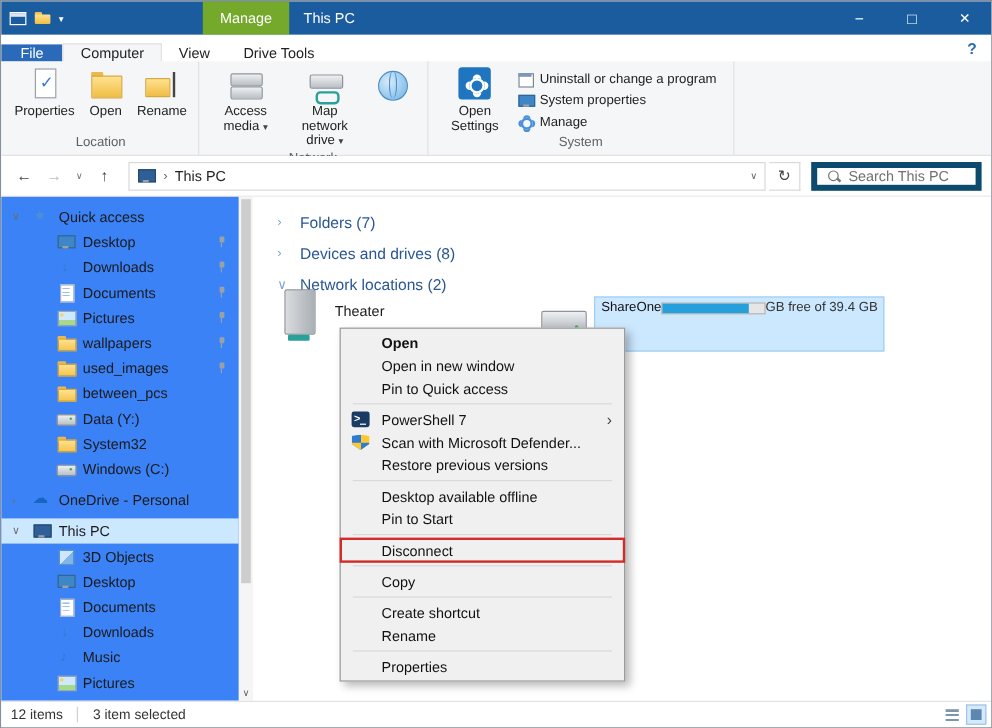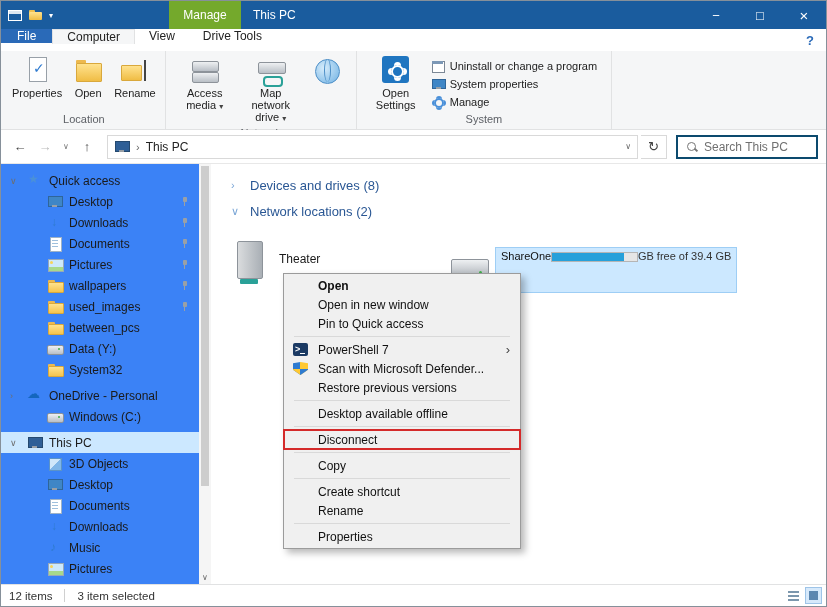--- a/index.html
+++ b/index.html
@@ -15,21 +15,21 @@
   [data-name="qat-folder-icon"]::before{content:"";position:absolute;left:0;top:0;width:6px;height:3px;background:#f2c14e;border-radius:1px}
   [data-name="qat-folder-icon"]::after{content:"";position:absolute;left:0;top:2px;width:13px;height:8px;background:linear-gradient(#ffe28e,#f0bd45);border-radius:1px}
   [data-name="qat-customize-chevron-icon"]{font-size:8px;color:#fff}
   .manage-tab{position:absolute;left:168px;top:0;width:72px;height:28px;background:#74a92c;color:#fff;font-size:12px;display:flex;align-items:center;justify-content:center}
   .tb-title{position:absolute;left:252px;top:0;height:28px;display:flex;align-items:center;font-size:12px;color:#fff}
   .tb-controls{position:absolute;right:0;top:0;height:28px;display:flex}
   .tbc{width:44px;height:100%;display:flex;align-items:center;justify-content:center;font-size:13px;color:#fff}
   .tbc.close{font-size:15px}
 
   
-  .tabrow{height:22px;flex:none;display:flex;align-items:flex-start;background:#fff;position:relative}
+  .tabrow{height:22px;flex:none;display:flex;align-items:flex-end;background:#fff;position:relative}
   .tab{padding:0 14px;display:flex;align-items:center;font-size:12px;color:#222}
   .tab.file{background:#2a6ab8;color:#fff;padding:0 16px}
   .tab.active{background:#f5f6f7;border:1px solid #e1e2e3;border-bottom:none}
   [data-name="help-icon"]{margin-left:auto;margin-right:12px;align-self:center;color:#2a6ab8;font-weight:bold;font-size:13px}
 
   
   .ribbon{height:79px;flex:none;background:#f5f6f7;border-bottom:1px solid #e1e2e3;display:flex;padding-left:2px}
   .rgroup{display:flex;flex-direction:column;border-right:1px solid #e1e2e3;padding:0 2px}
   .rbtns{flex:1;display:flex;align-items:stretch;padding:3px 4px 0}
   .bigbtn{min-width:46px;max-width:66px;display:flex;flex-direction:column;align-items:center;padding:1px 3px 0;font-size:11px;line-height:12px;text-align:center;color:#222}
@@ -62,21 +62,21 @@
 
   
   .addressbar{height:34px;flex:none;background:#fff;display:flex;align-items:center;padding:0 8px;gap:3px;border-bottom:1px solid #e8e8e8}
   .nav{width:22px;text-align:center;color:#444;font-size:13px;flex:none}
   .nav.disabled{color:#bcbcbc}
   .nav.small{width:14px;font-size:8px;color:#777}
   .addressbox{flex:1;height:24px;border:1px solid #d9d9d9;display:flex;align-items:center;padding:0 6px;gap:6px;background:#fff;font-size:12px;color:#222;margin-left:6px}
   .crumb-chev{color:#666;font-size:11px}
   .addr-chev{margin-left:auto;font-size:8px;color:#666}
   .refreshbox{width:26px;height:24px;border:1px solid #d9d9d9;border-left:none;display:flex;align-items:center;justify-content:center;color:#444;font-size:13px;flex:none}
-  .searchbox{width:142px;height:24px;border:2px solid #0c4a6e;display:flex;align-items:center;padding:0 8px;gap:6px;flex:none;margin-left:6px}
+  .searchbox{width:142px;height:24px;border:5px solid #0c4a6e;display:flex;align-items:center;padding:0 8px;gap:6px;flex:none;margin-left:6px}
   .searchbox input{border:none;outline:none;width:100%;font-size:12px;font-family:inherit;color:#333;background:transparent}
   .searchbox input::placeholder{color:#707070}
   [data-name="search-icon"]{width:12px;height:12px;position:relative;flex:none}
   [data-name="search-icon"]::before{content:"";position:absolute;left:1px;top:1px;width:7px;height:7px;border:1.5px solid #767676;border-radius:50%}
   [data-name="search-icon"]::after{content:"";position:absolute;left:8px;top:8px;width:4px;height:2px;background:#767676;transform:rotate(45deg)}
 
   
   .main{flex:1;display:flex;min-height:0}
   .sidebar{width:198px;flex:none;padding-top:6px;overflow:hidden;background:#3b82f6}
   .side-item{height:21px;display:flex;align-items:center;position:relative;padding-left:26px;font-size:12px;color:#1a1a1a;white-space:nowrap}
@@ -324,32 +324,32 @@
           <span class="icon-slot" data-name="drive-icon"></span>
           <span data-name="sidebar-item-label">Data (Y:)</span>
 
         </div>
         <div class="side-item indent-1" data-name="sidebar-item">
           <span class="chev glyph" data-name="expand-chevron-icon"></span>
           <span class="icon-slot" data-name="folder-icon"></span>
           <span data-name="sidebar-item-label">System32</span>
 
         </div>
+        <div class="side-item indent-1" data-name="sidebar-item">
+          <span class="chev glyph" data-name="expand-chevron-icon"></span>
+          <span class="icon-slot" data-name="drive-icon"></span>
+          <span data-name="sidebar-item-label">Windows (C:)</span>
+
+        </div>
         <div class="side-item gap" data-name="sidebar-item">
           <span class="chev glyph" data-name="expand-chevron-icon" data-glyph="›"></span>
           <span class="icon-slot" data-name="onedrive-icon"></span>
           <span data-name="sidebar-item-label">OneDrive - Personal</span>
 
         </div>
-        <div class="side-item indent-1" data-name="sidebar-item">
-          <span class="chev glyph" data-name="expand-chevron-icon"></span>
-          <span class="icon-slot" data-name="drive-icon"></span>
-          <span data-name="sidebar-item-label">Windows (C:)</span>
-
-        </div>
         <div class="side-item selected gap" data-name="sidebar-item">
           <span class="chev glyph" data-name="expand-chevron-icon" data-glyph="∨"></span>
           <span class="icon-slot" data-name="computer-icon"></span>
           <span data-name="sidebar-item-label">This PC</span>
 
         </div>
         <div class="side-item indent-1" data-name="sidebar-item">
           <span class="chev glyph" data-name="expand-chevron-icon"></span>
           <span class="icon-slot" data-name="3d-icon"></span>
           <span data-name="sidebar-item-label">3D Objects</span>
@@ -389,20 +389,24 @@
 
     <div class="vscroll" data-name="sidebar-scrollbar">
       <div class="thumb" data-name="scrollbar-thumb"></div>
       <div class="sarrow" data-name="scroll-down-icon">∨</div>
     </div>
 
     <div class="content" data-name="content-pane">
 
       <div data-name="group-headers">
 
+      <div class="group-header" data-name="group-header">
+            <span class="gchev glyph" data-name="group-chevron-icon" data-glyph="›"></span>
+            <span data-name="group-title">Folders (7)</span>
+          </div>
           <div class="group-header" data-name="group-header">
             <span class="gchev glyph" data-name="group-chevron-icon" data-glyph="›"></span>
             <span data-name="group-title">Devices and drives (8)</span>
           </div>
           <div class="group-header" data-name="group-header">
             <span class="gchev glyph" data-name="group-chevron-icon" data-glyph="∨"></span>
             <span data-name="group-title">Network locations (2)</span>
           </div>
         </div>
 
@@ -452,20 +456,25 @@
           </div>
           <div class="menu-item" data-name="menu-item">
             <span class="icon-slot" data-name="menu-item-icon"></span>
             <span data-name="menu-item-label">Restore previous versions</span>
 
           </div>
           <div class="menu-sep" data-name="menu-separator"></div>
           <div class="menu-item" data-name="menu-item">
             <span class="icon-slot" data-name="menu-item-icon"></span>
             <span data-name="menu-item-label">Desktop available offline</span>
+
+          </div>
+          <div class="menu-item" data-name="menu-item">
+            <span class="icon-slot" data-name="menu-item-icon"></span>
+            <span data-name="menu-item-label">Pin to Start</span>
 
           </div>
           <div class="menu-sep" data-name="menu-separator"></div>
           <div class="menu-item highlighted" data-name="menu-item">
             <span class="icon-slot" data-name="menu-item-icon"></span>
             <span data-name="menu-item-label">Disconnect</span>
 
           </div>
           <div class="menu-sep" data-name="menu-separator"></div>
           <div class="menu-item" data-name="menu-item">

